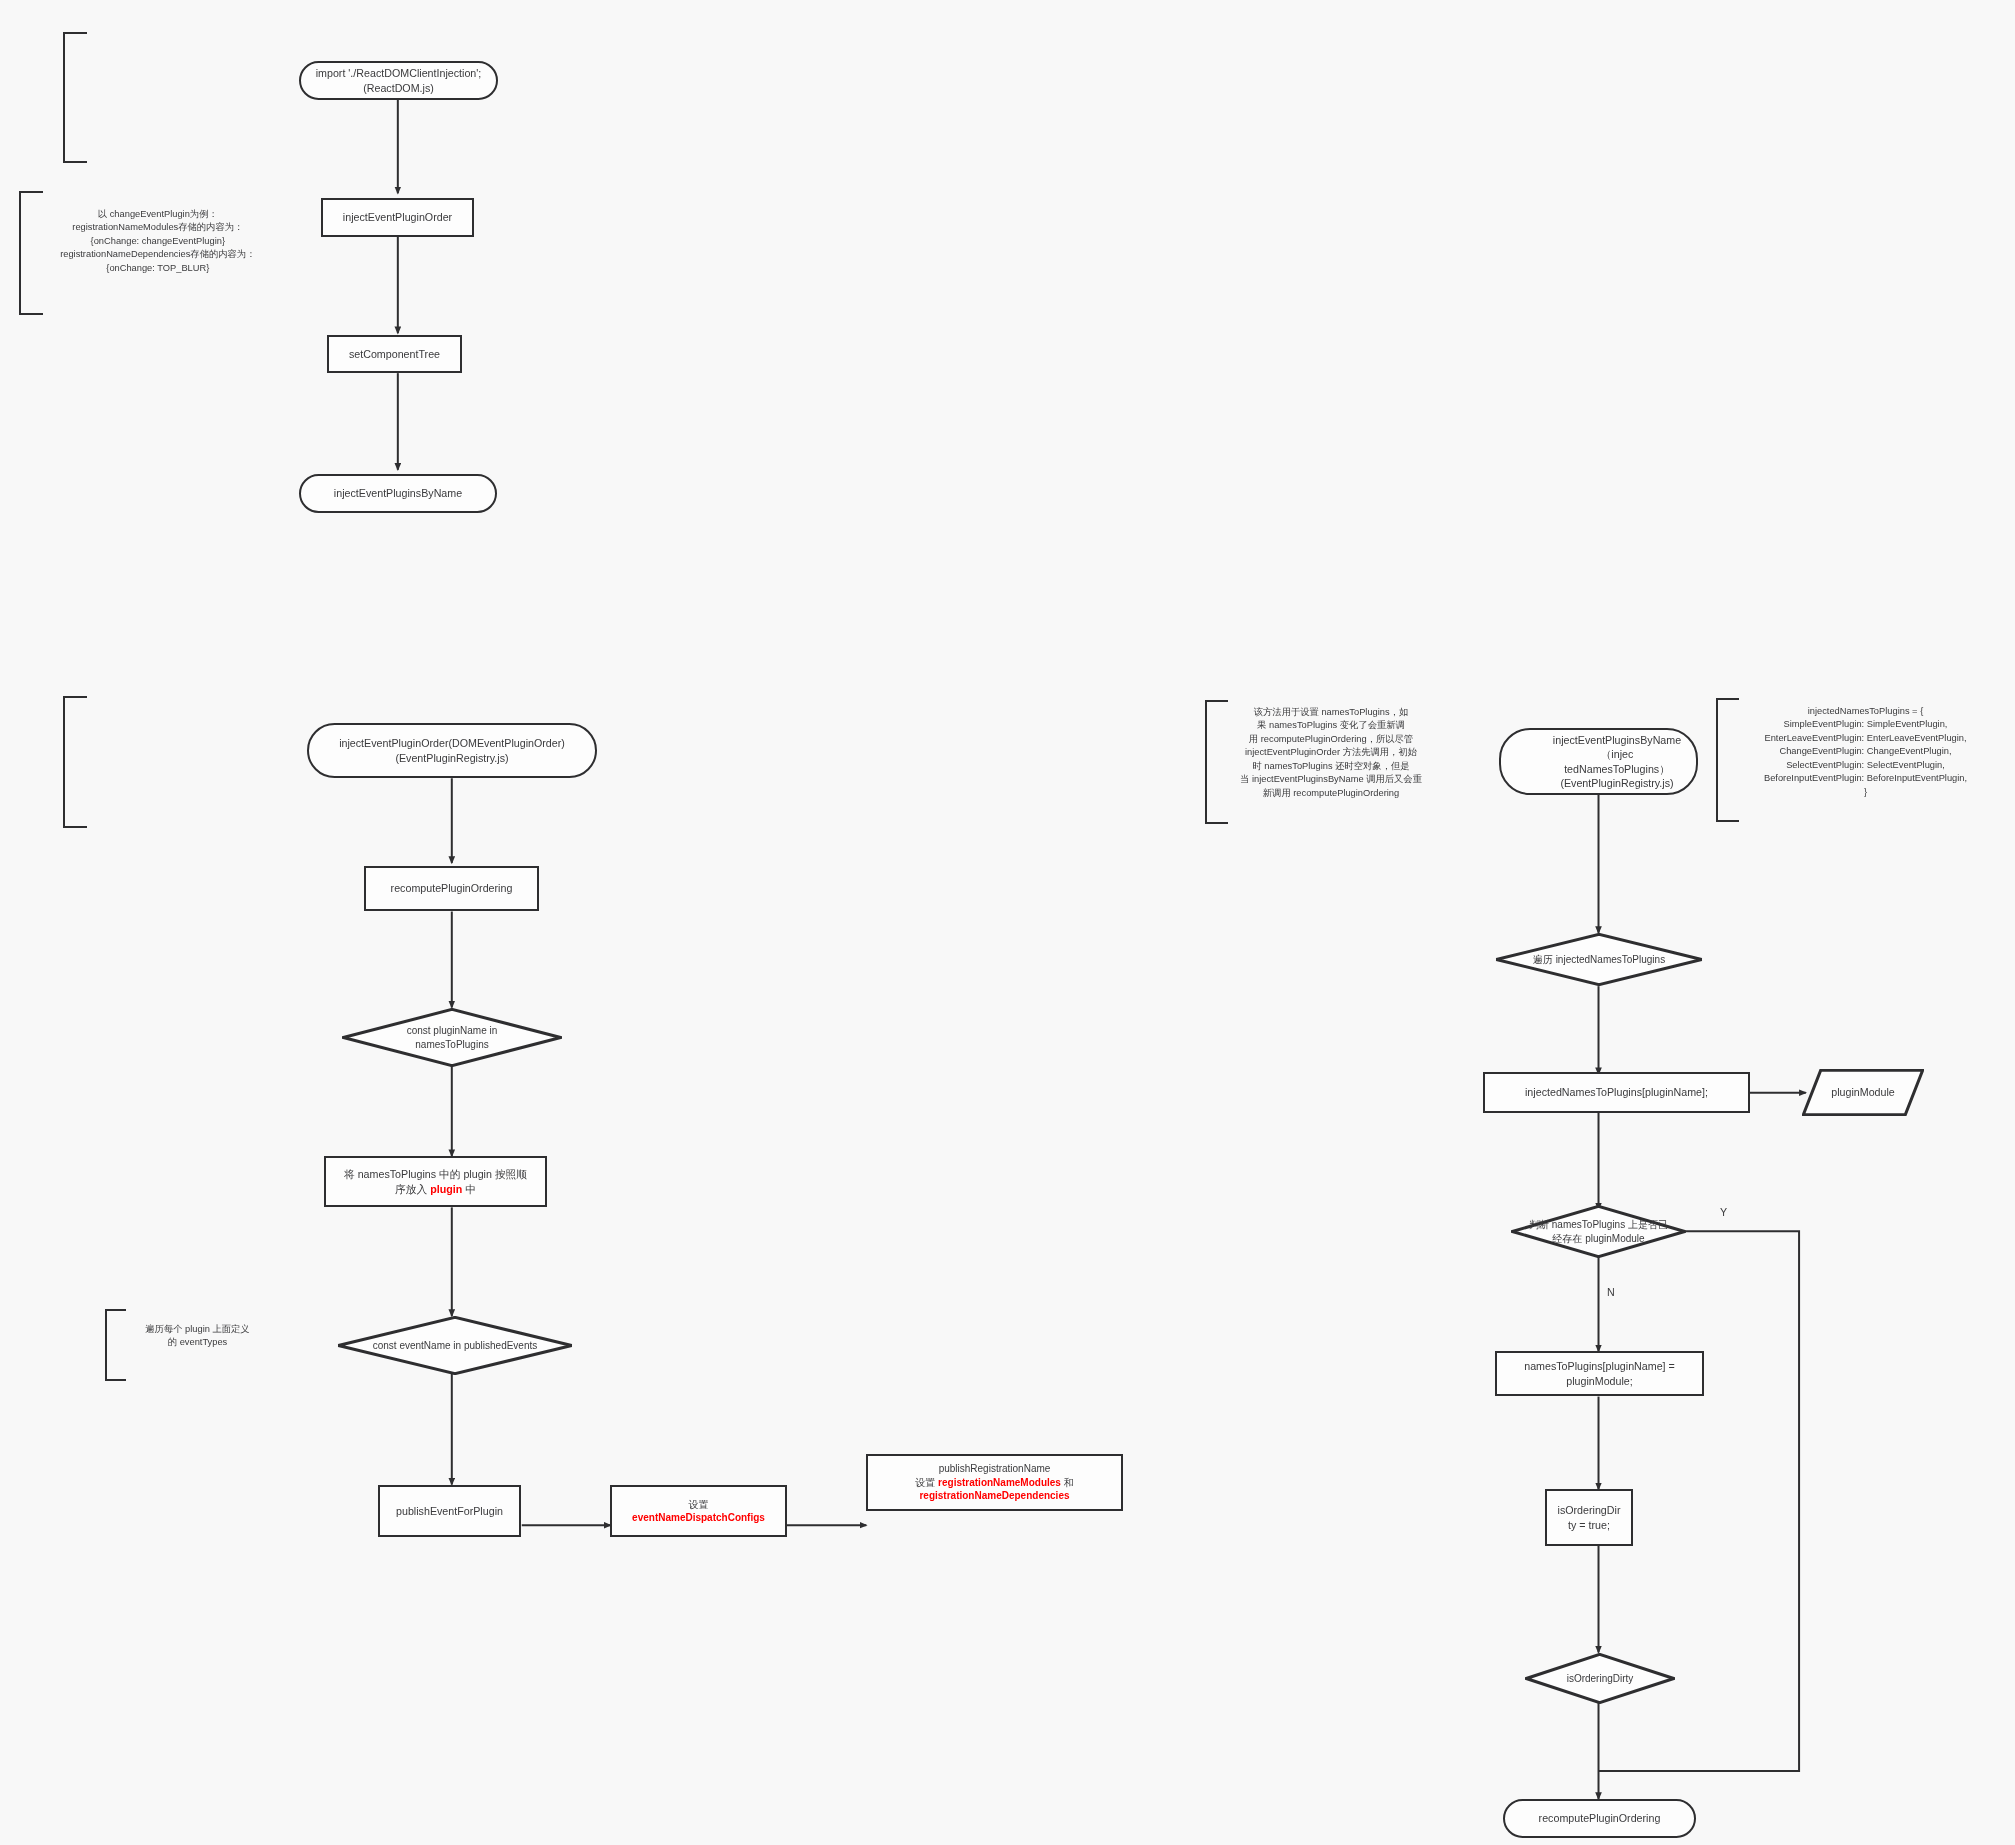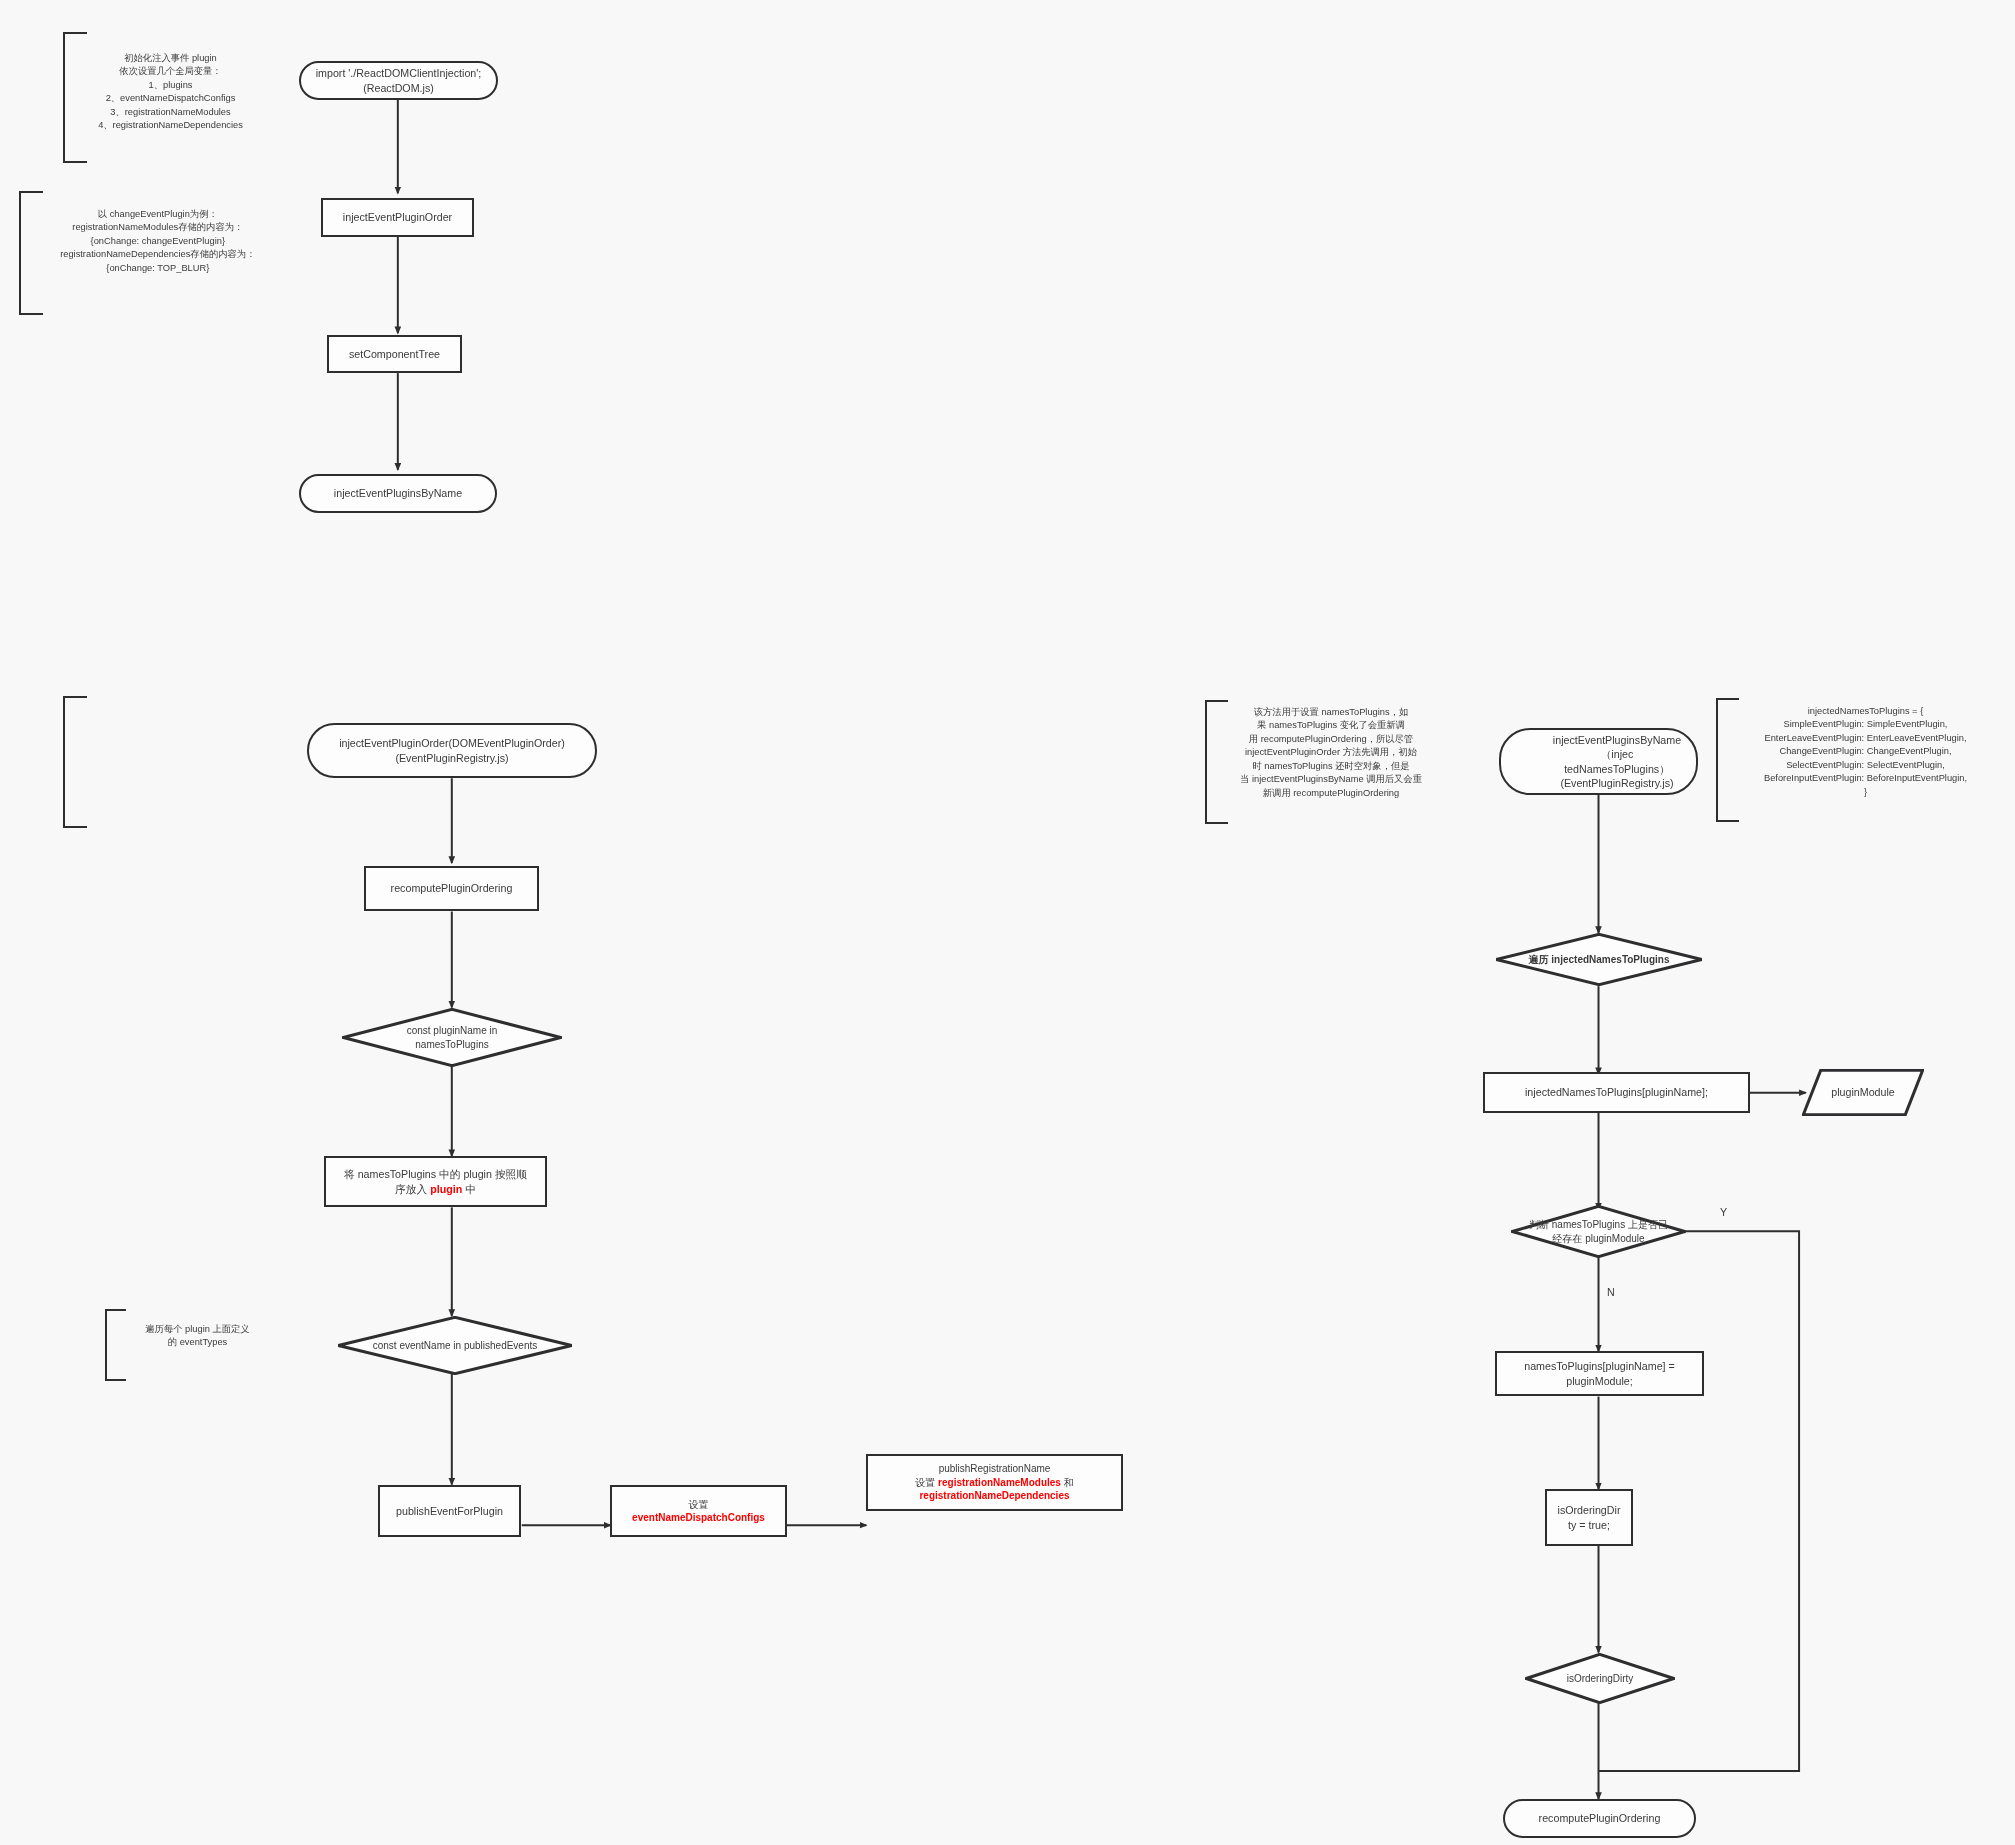--- a/index.html
+++ b/index.html
@@ -126,26 +126,20 @@
     <line x1="2399" y1="1670" x2="2399" y2="1815" stroke="#2e2e30" stroke-width="3" marker-end="url(#arrow)"></line>
     <line x1="2399" y1="1885" x2="2399" y2="2028" stroke="#2e2e30" stroke-width="3" marker-end="url(#arrow)"></line>
     <line x1="2399" y1="2096" x2="2399" y2="2235" stroke="#2e2e30" stroke-width="3" marker-end="url(#arrow)"></line>
     <line x1="2399" y1="2320" x2="2399" y2="2480" stroke="#2e2e30" stroke-width="3" marker-end="url(#arrow)"></line>
     <line x1="2399" y1="2555" x2="2399" y2="2700" stroke="#2e2e30" stroke-width="3" marker-end="url(#arrow)"></line>
 
     <polyline points="2530,1848 2700,1848 2700,2658 2399,2658" fill="none" stroke="#2e2e30" stroke-width="3"></polyline>
   </svg>
 
   <div class="bracket" style="left:63px; top:32px; width:24px; height:131px;"></div>
-  <div class="note" style="left:67px; top:52px; width:207px; font-size:9.3px;">初始化注入事件 plugin
-依次设置几个全局变量：
-1、plugins
-2、eventNameDispatchConfigs
-3、registrationNameModules
-4、registrationNameDependencies</div>
 
   <div class="bracket" style="left:18.7px; top:191px; width:24px; height:124px;"></div>
   <div class="note" style="left:21.3px; top:208px; width:273px; font-size:9.3px;">以 changeEventPlugin为例：
 registrationNameModules存储的内容为：
 {onChange: changeEventPlugin}
 registrationNameDependencies存储的内容为：
 {onChange: TOP_BLUR}</div>
 
   <div class="node terminator" style="left:299px; top:61px; width:199px; height:39px; font-size:10.7px;">
     <span style="white-space:pre-line;">import './ReactDOMClientInjection';
@@ -237,21 +231,21 @@
 SelectEventPlugin: SelectEventPlugin,
 BeforeInputEventPlugin: BeforeInputEventPlugin,
 }</div>
 
   <div class="node terminator" style="left:1499px; top:728px; width:199px; height:67px; font-size:10.7px;">
     <span style="white-space:pre-line;margin-left:37px;">injectEventPluginsByName（injec
 tedNamesToPlugins）
 (EventPluginRegistry.js)</span>
   </div>
 
-  <div class="node decision" style="left:1495px; top:933px; width:208px; height:53px; font-size:10px;font-weight:bold;">
+  <div class="node decision" style="left:1495px; top:933px; width:208px; height:53px; font-size:10px;">
     <svg class="dshape" viewBox="0 0 312 80" preserveAspectRatio="none">
       <polygon points="156,2 310,40 156,78 2,40" fill="#fdfdfd" stroke="#2e2e30" stroke-width="3" vector-effect="non-scaling-stroke"></polygon>
     </svg>
     <span class="dlabel">遍历 injectedNamesToPlugins</span>
   </div>
 
   <div class="node process" style="left:1483px; top:1072px; width:267px; height:41px; font-size:10.7px;">
     <span>injectedNamesToPlugins[pluginName];</span>
   </div>
 

